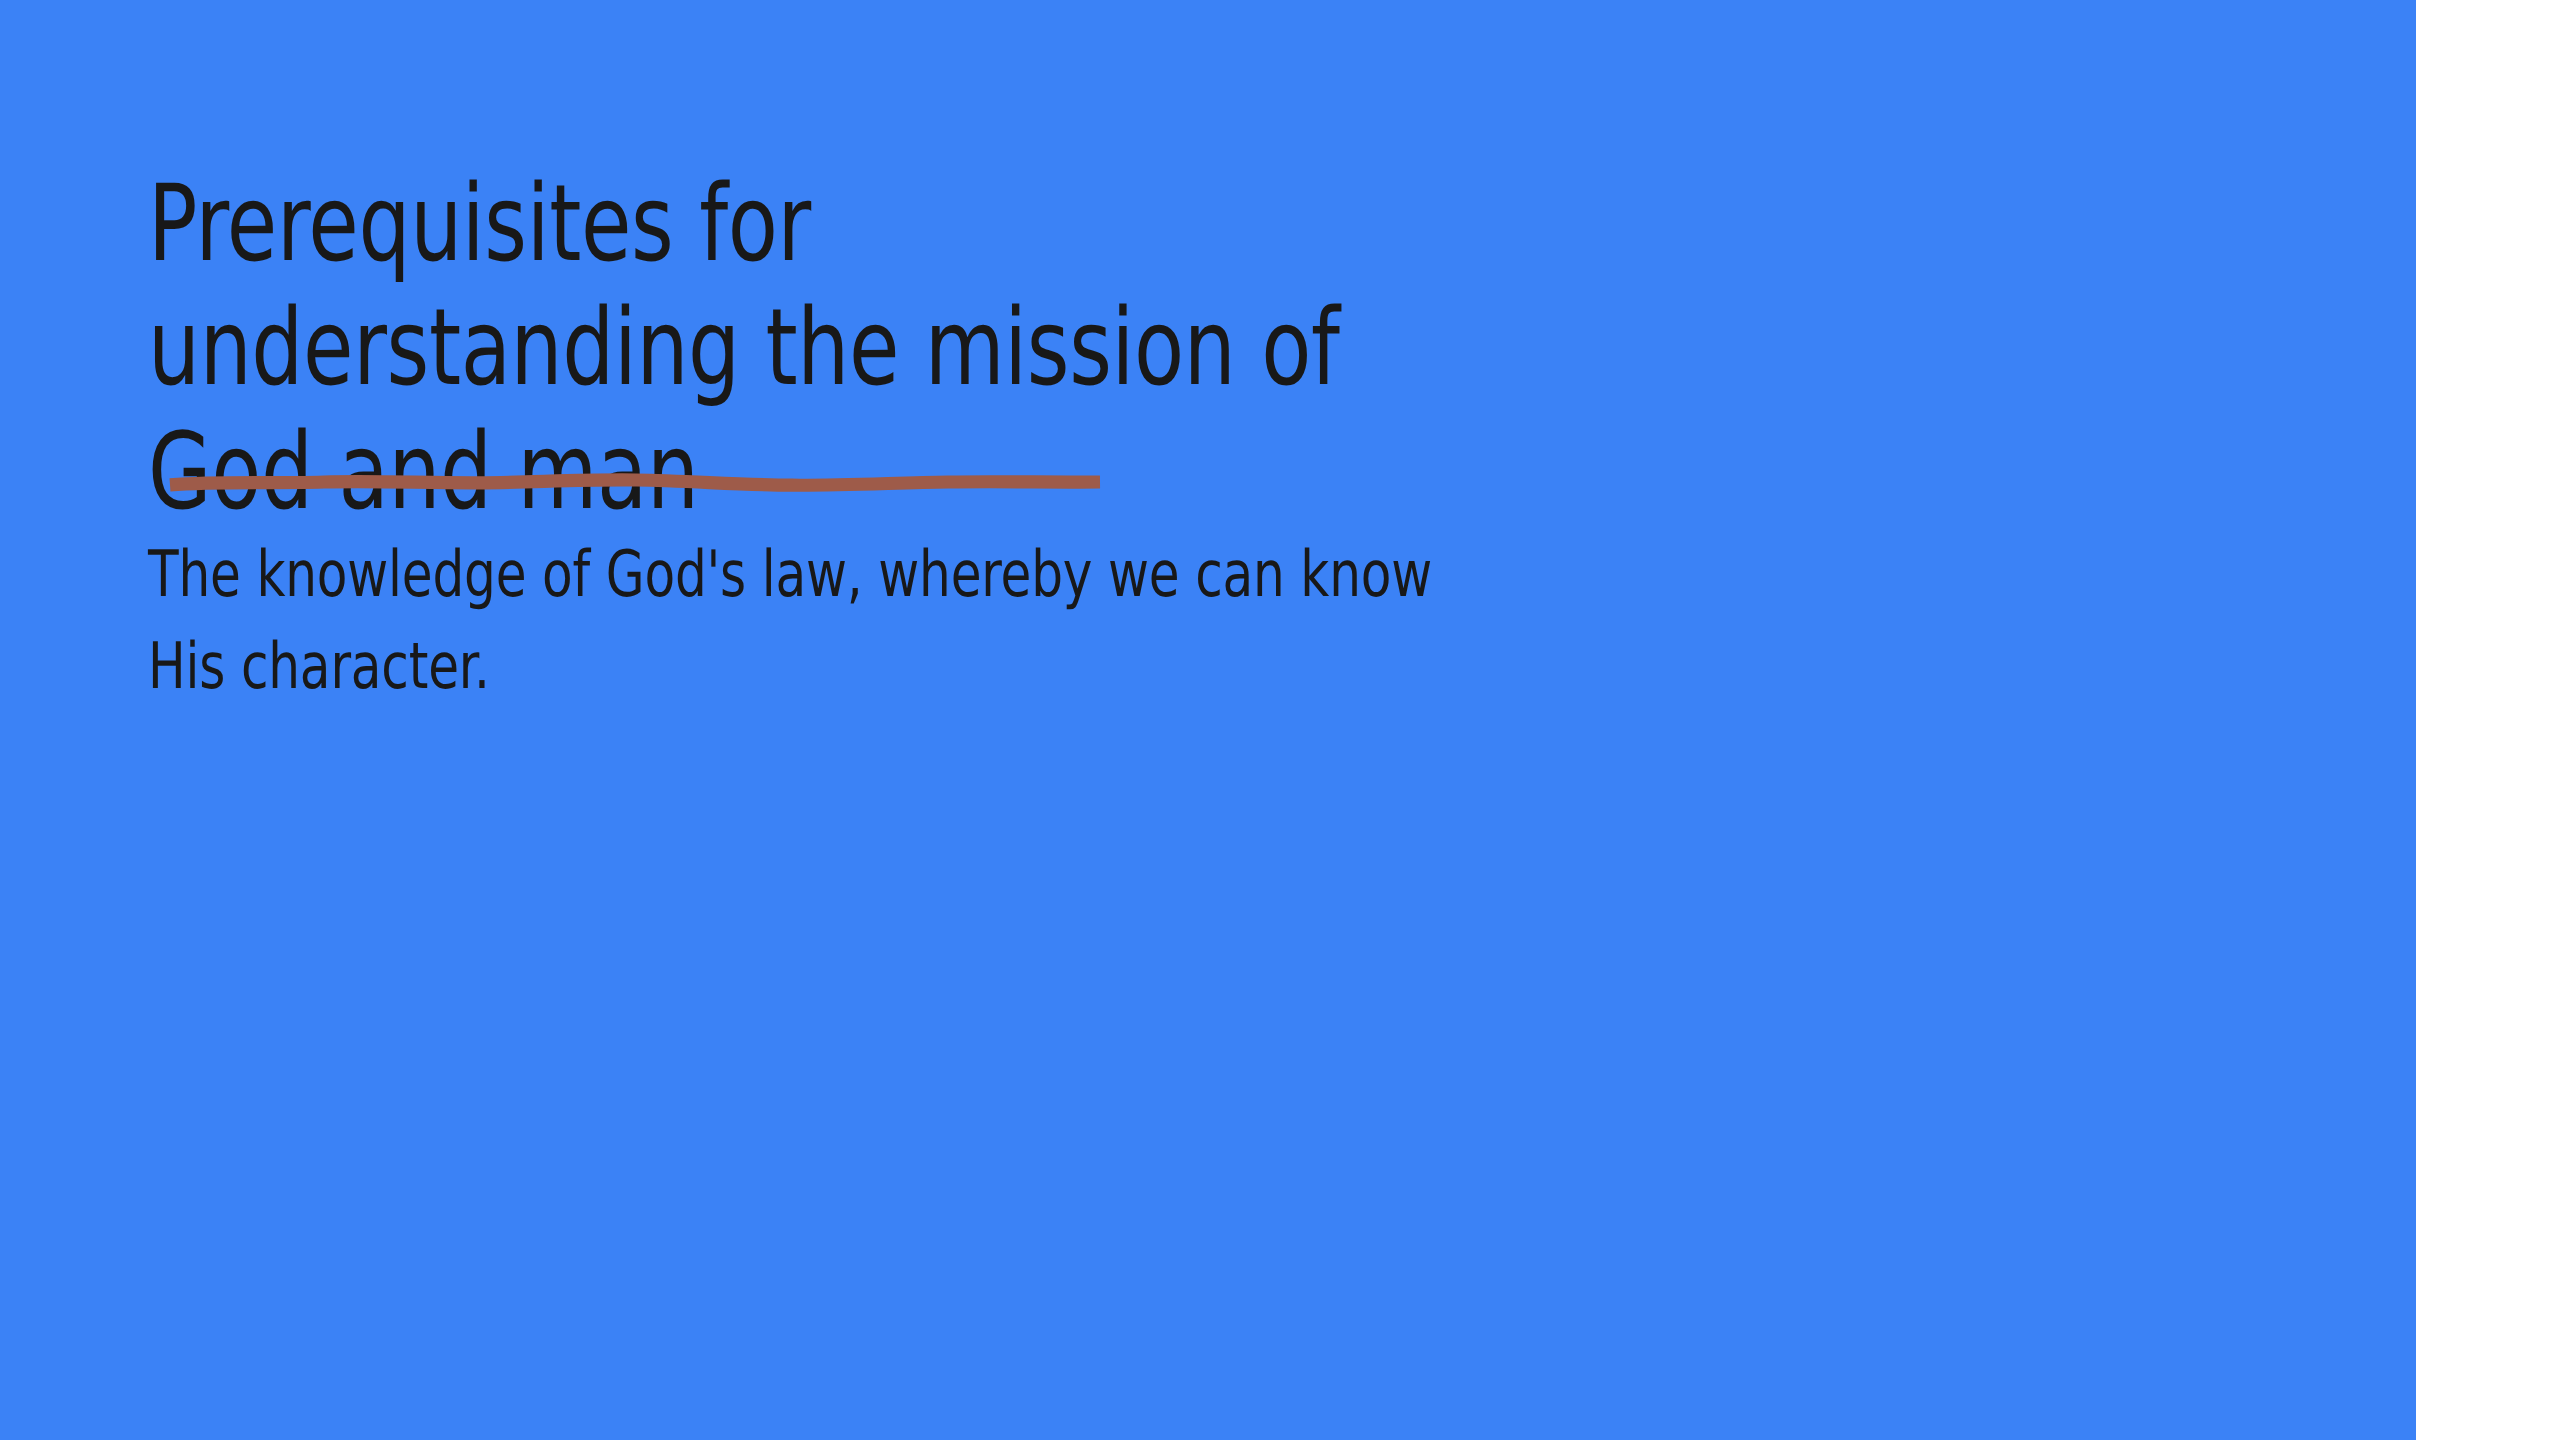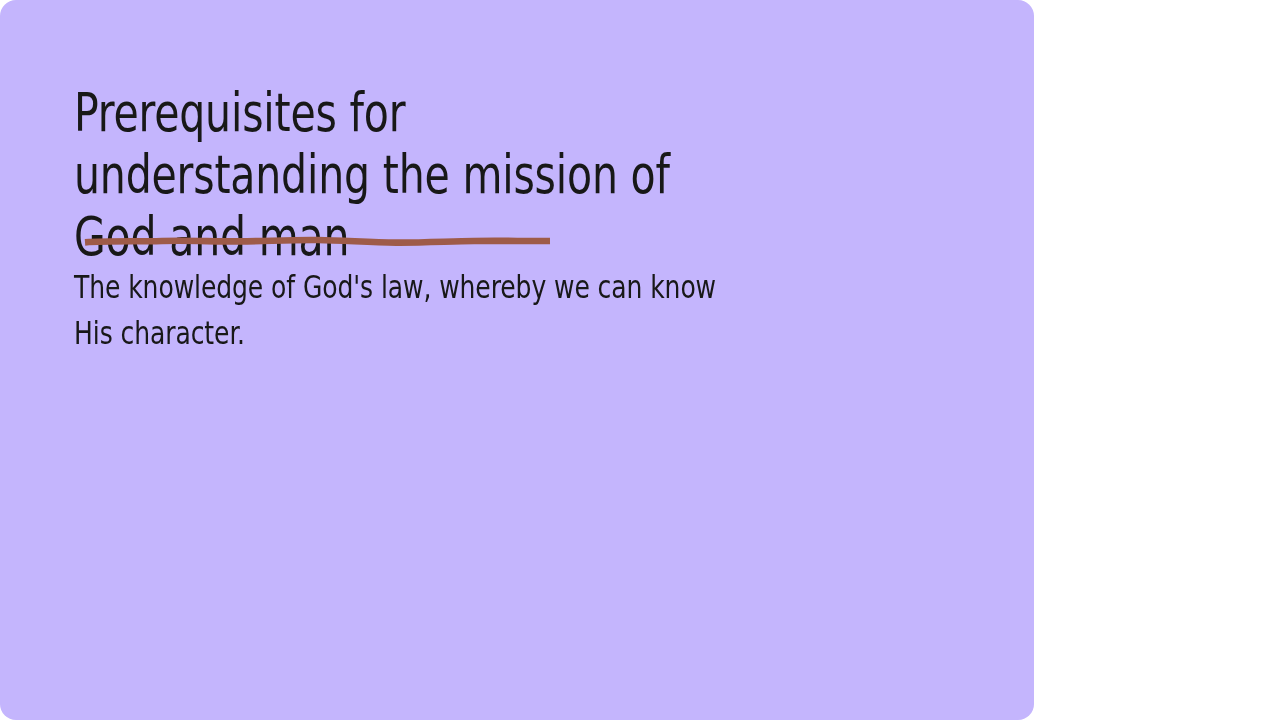--- a/index.html
+++ b/index.html
@@ -6,25 +6,24 @@
   html, body {
     margin: 0;
     padding: 0;
     background: #ffffff;
   }
   body {
     font-family: "Liberation Sans", sans-serif;
   }
   .slide {
     position: relative;
-    width: 1034px;
+    width: 1208px;
     height: 720px;
-    background: #c4b5fd;
+    background: #3b82f6;
     overflow: hidden;
-    border-radius: 16px;
   }
 
   
   .slide-title {
     position: absolute;
     left: 74px;
     top: 82px;
     width: 700px;
     margin: 0;
     font-family: "DejaVu Sans Condensed", "Liberation Sans Narrow", "Liberation Sans", sans-serif;

